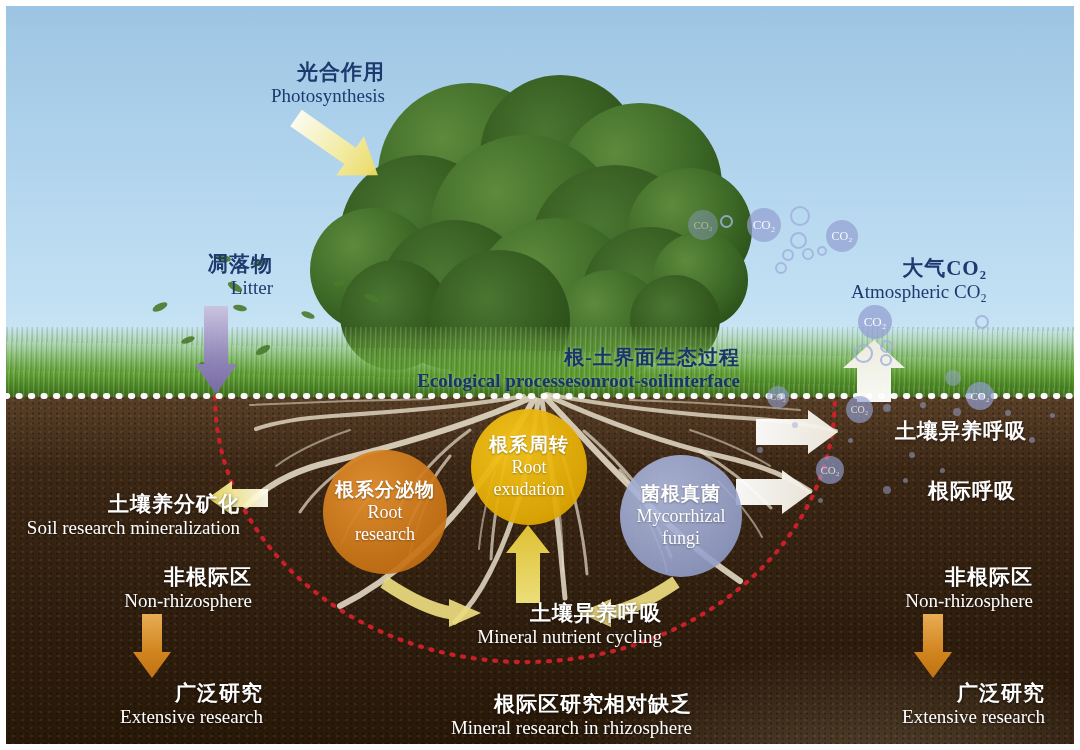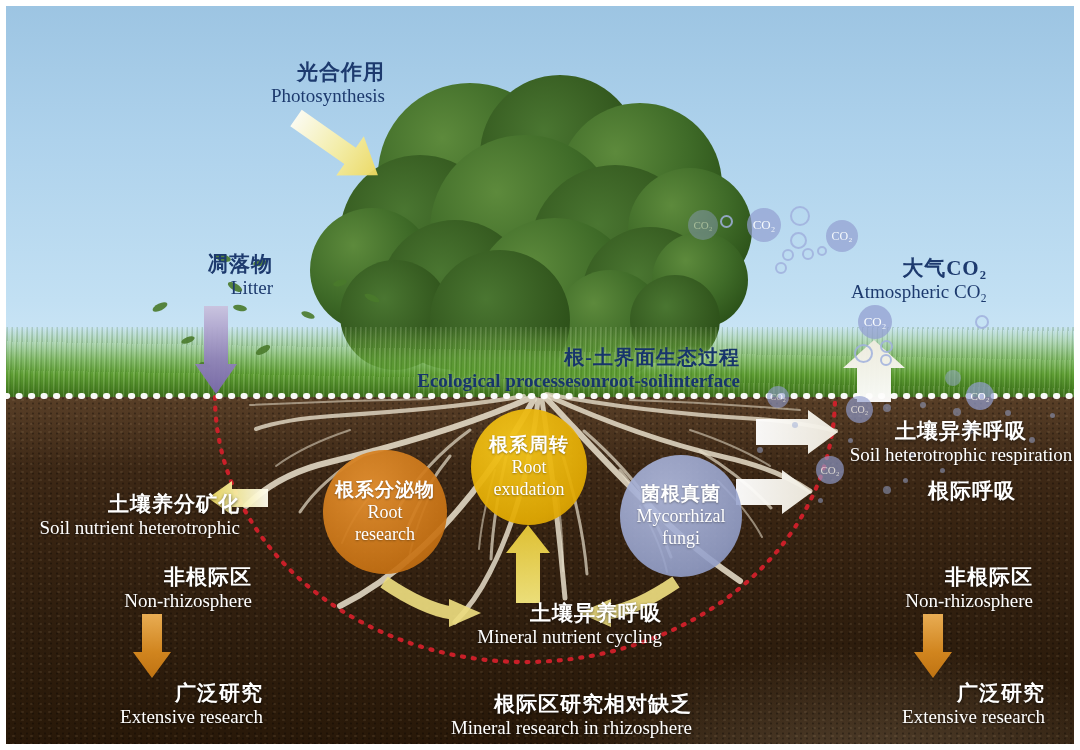--- a/index.html
+++ b/index.html
@@ -278,36 +278,35 @@
     <div class="en" style="font-size:19px;font-weight:600">Ecological processesonroot-soilinterface</div>
   </div>
 
   <div class="label skytxt z8" style="left:762px;top:256px;width:225px">
     <div class="zh">大气CO₂</div>
     <div class="en">Atmospheric CO₂</div>
   </div>
 
   <div class="label soiltxt z8" style="left:2px;top:492px;width:238px">
     <div class="zh">土壤养分矿化</div>
-    <div class="en">Soil nutrient heterotrophic</div>
+    <div class="en">Soil research mineralization</div>
   </div>
 
   <div class="label soiltxt z8" style="left:52px;top:565px;width:200px">
     <div class="zh">非根际区</div>
     <div class="en">Non-rhizosphere</div>
   </div>
 
   <div class="label soiltxt z8" style="left:38px;top:681px;width:225px">
     <div class="zh">广泛研究</div>
     <div class="en">Extensive research</div>
   </div>
 
   <div class="label soiltxt leftal z8" style="left:845px;top:419px;width:232px">
     <div class="zh">土壤异养呼吸</div>
-    <div class="en">Soil heterotrophic respiration</div>
   </div>
 
   <div class="label soiltxt leftal z8" style="left:862px;top:479px;width:220px">
     <div class="zh">根际呼吸</div>
   </div>
 
   <div class="label soiltxt z8" style="left:833px;top:565px;width:200px">
     <div class="zh">非根际区</div>
     <div class="en">Non-rhizosphere</div>
   </div>

